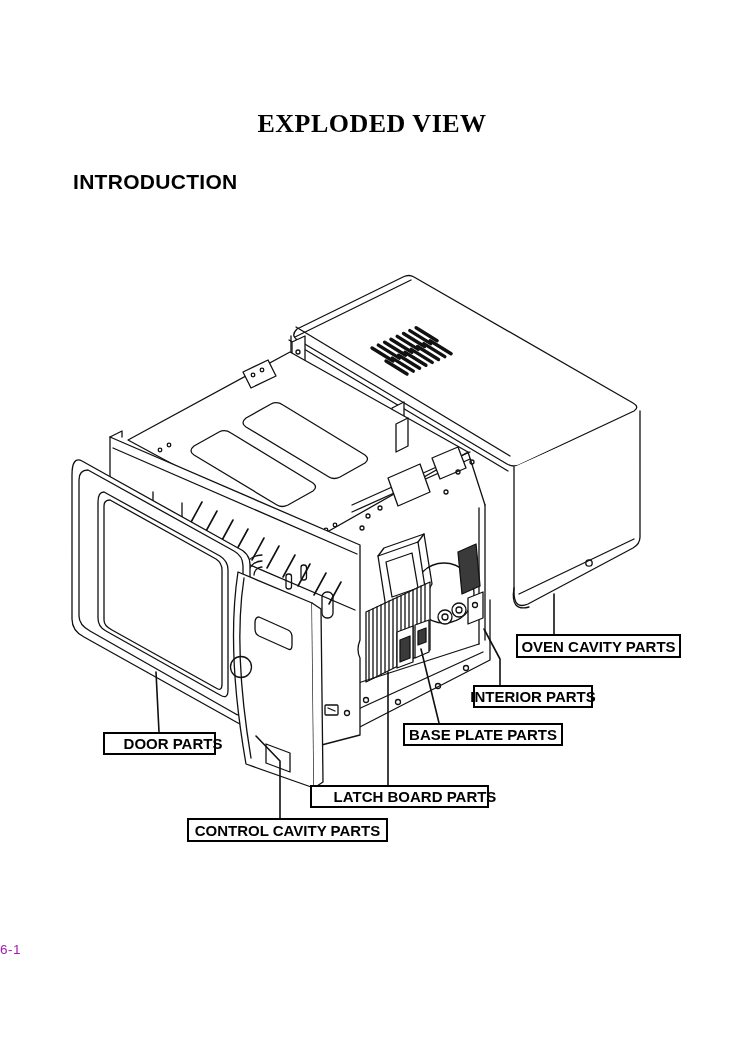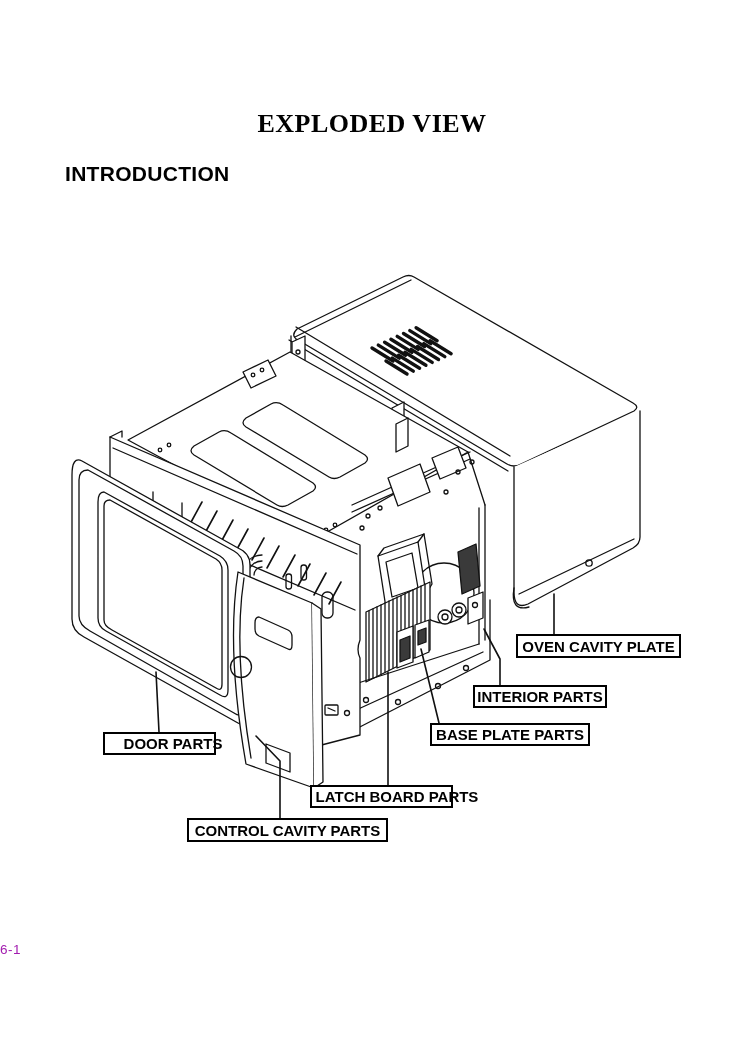--- a/index.html
+++ b/index.html
@@ -10,37 +10,37 @@
     font-family:"Liberation Sans",sans-serif;
     overflow:hidden;
   }
   .doc-title{
     position:absolute;left:0;right:0;top:97px;
     text-align:center;margin:12px;
     font-family:"Liberation Serif",serif;
     font-weight:bold;font-size:26px;letter-spacing:.5px;color:#000;
   }
   .section-heading{
-    position:absolute;left:57px;top:154px;margin:8px;
+    position:absolute;left:57px;top:154px;margin:16px;
     font-family:"Liberation Sans",sans-serif;
     font-weight:bold;font-size:21px;letter-spacing:.3px;color:#000;
   }
   .diagram-svg{position:absolute;left:0;top:0;}
   .callout{
     position:absolute;
     box-sizing:border-box;
     border:2px solid #000;background:#fff;
     font-weight:bold;font-size:15px;color:#000;
     display:flex;align-items:center;justify-content:center;
     padding:0 5px;white-space:nowrap;
   }
   .co-oven    {left:516px;top:634px;width:165px;height:24px;}
-  .co-interior{left:473px;top:685px;width:134px;height:23px;}
-  .co-base    {left:403px;top:723px;width:160px;height:23px;margin-left:27px;}
-  .co-latch   {left:310px;top:785px;width:143px;height:23px;padding-left:36px;}
+  .co-interior{left:473px;top:685px;width:120px;height:23px;}
+  .co-base    {left:403px;top:723px;width:160px;height:23px;}
+  .co-latch   {left:310px;top:785px;width:179px;height:23px;padding-left:36px;}
   .co-control {left:187px;top:818px;width:201px;height:24px;}
   .co-door    {left:103px;top:732px;width:113px;height:23px;padding-left:32px;}
   .page-number{
     position:absolute;left:0;right:0;top:942px;
     text-align:left;font-size:13.5px;color:#a21caf;letter-spacing:.5px;
   }
 </style>
 </head>
 <body>
 
@@ -250,21 +250,21 @@
       <path d="M 554,594 L 554,634"></path>
       <path d="M 484,629 L 500,659 L 500,685"></path>
       <path d="M 421,649 L 439,723"></path>
       <path d="M 388,672 L 388,785"></path>
       <path d="M 256,736 L 280,761 L 280,818"></path>
       <path d="M 156,672 L 159,732"></path>
     </g>
   </svg>
 
   <div class="callout co-oven">
-    <span>OVEN CAVITY PLATE</span>
+    <span>OVEN CAVITY PARTS</span>
   </div>
   <div class="callout co-interior">
     <span>INTERIOR PARTS</span>
   </div>
   <div class="callout co-base">
     <span>BASE PLATE PARTS</span>
   </div>
   <div class="callout co-latch">
     <span>LATCH BOARD PARTS</span>
   </div>

